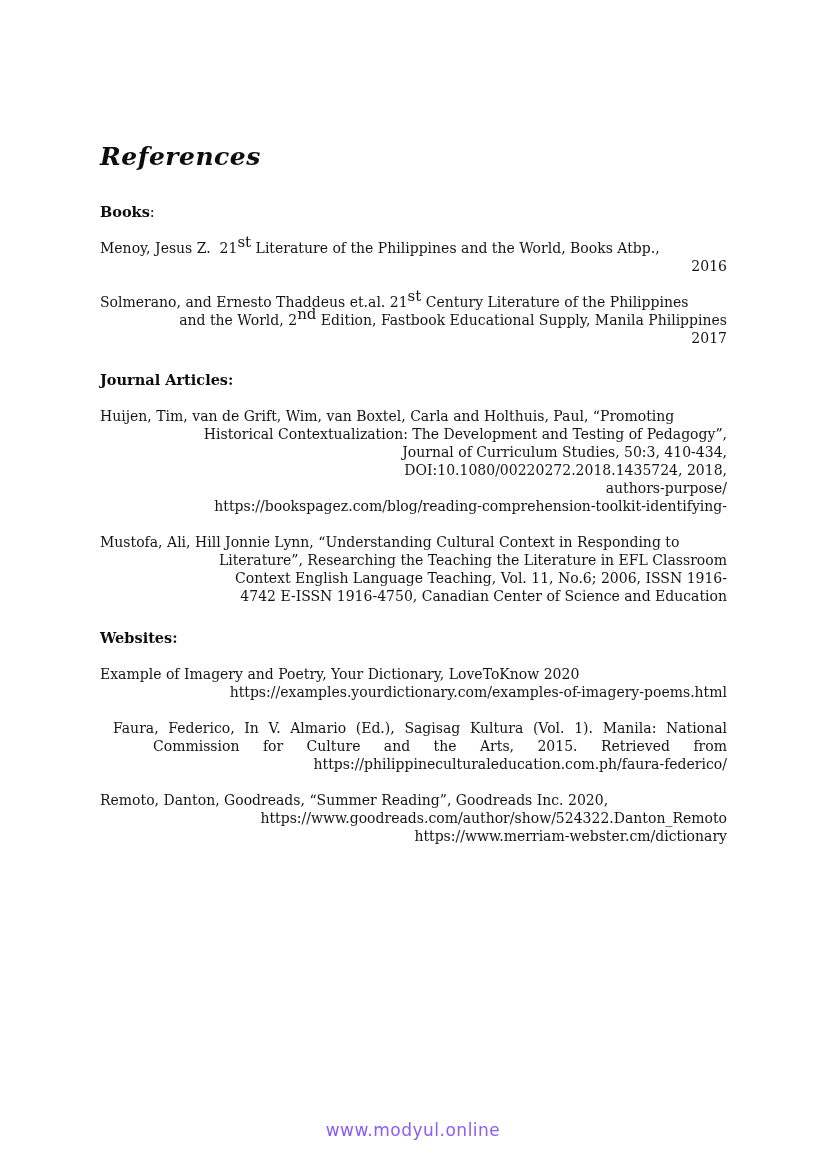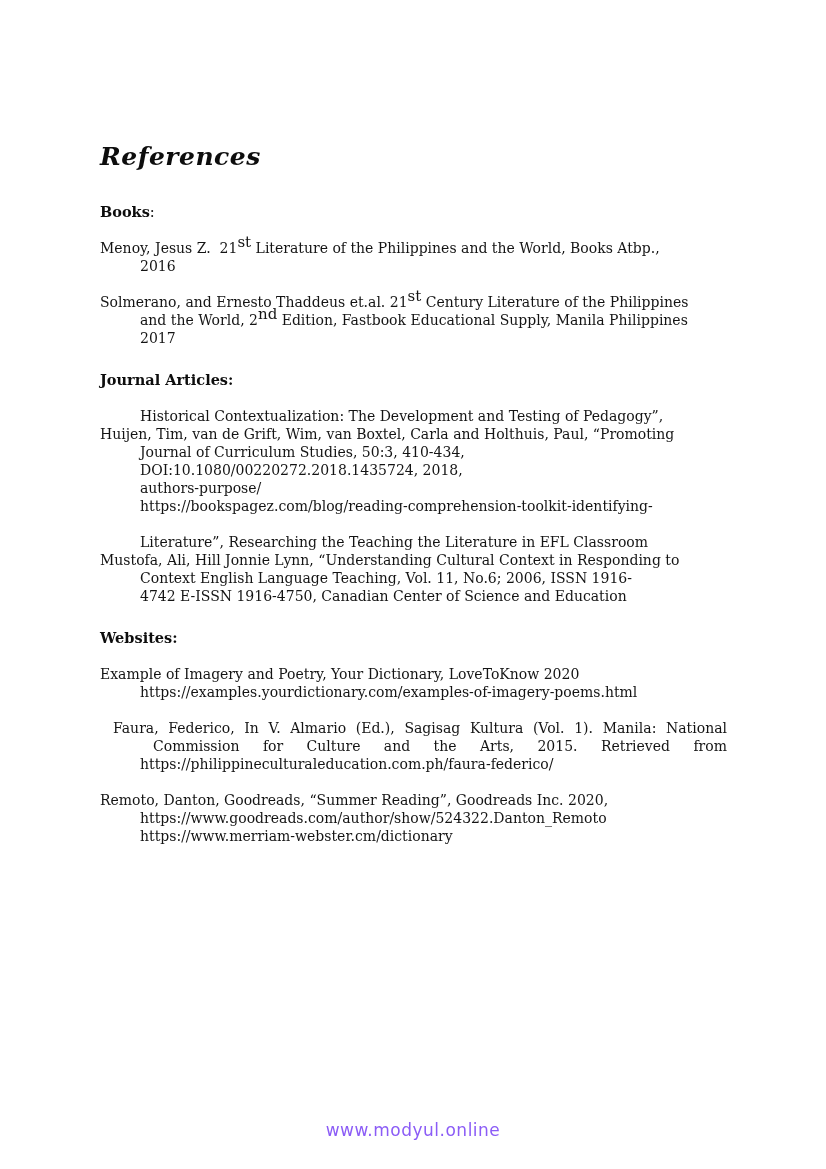--- a/index.html
+++ b/index.html
@@ -38,21 +38,21 @@
     color: #0d0d0d;
   }
   h2.sec b { font-weight: bold; }
   h2.sec .plain { font-weight: normal; }
   p.entry {
     font-size: 14px;
     line-height: 18px;
     margin: 0 0 18px 0;
   }
   .line { display: block; }
-  .line.cont { padding-left: 40px; }
+  .line.cont { padding-left: 40px; text-align: right; }
   .line.just { text-align: justify; text-align-last: justify; margin-left: 13px; }
   sup {
     font-size: 15px;
     line-height: 0;
     vertical-align: super;
   }
   .pageno {
     position: absolute;
     top: 1080px;
     left: 0;
@@ -85,30 +85,30 @@
           <span class="line">Menoy, Jesus Z.&nbsp; 21<sup>st</sup> Literature of the Philippines and the World, Books Atbp.,</span>
           <span class="line cont">2016</span>
         </p>
         <p class="entry">
           <span class="line">Solmerano, and Ernesto Thaddeus et.al. 21<sup>st</sup> Century Literature of the Philippines</span>
           <span class="line cont">and the World, 2<sup>nd</sup> Edition, Fastbook Educational Supply, Manila Philippines</span>
           <span class="line cont">2017</span>
         </p>
         <h2 class="sec"><b>Journal Articles:</b></h2>
         <p class="entry">
+          <span class="line">Huijen, Tim, van de Grift, Wim, van Boxtel, Carla and Holthuis, Paul, “Promoting</span>
           <span class="line cont">Historical Contextualization: The Development and Testing of Pedagogy”,</span>
-          <span class="line">Huijen, Tim, van de Grift, Wim, van Boxtel, Carla and Holthuis, Paul, “Promoting</span>
           <span class="line cont">Journal of Curriculum Studies, 50:3, 410-434,</span>
           <span class="line cont">DOI:10.1080/00220272.2018.1435724, 2018,</span>
           <span class="line cont">authors-purpose/</span>
           <span class="line cont">https://bookspagez.com/blog/reading-comprehension-toolkit-identifying-</span>
         </p>
         <p class="entry">
+          <span class="line">Mustofa, Ali, Hill Jonnie Lynn, “Understanding Cultural Context in Responding to</span>
           <span class="line cont">Literature”, Researching the Teaching the Literature in EFL Classroom</span>
-          <span class="line">Mustofa, Ali, Hill Jonnie Lynn, “Understanding Cultural Context in Responding to</span>
           <span class="line cont">Context English Language Teaching, Vol. 11, No.6; 2006, ISSN 1916-</span>
           <span class="line cont">4742 E-ISSN 1916-4750, Canadian Center of Science and Education</span>
         </p>
         <h2 class="sec"><b>Websites:</b></h2>
         <p class="entry">
           <span class="line">Example of Imagery and Poetry, Your Dictionary, LoveToKnow 2020</span>
           <span class="line cont">https://examples.yourdictionary.com/examples-of-imagery-poems.html</span>
         </p>
         <p class="entry">
           <span class="line just">Faura, Federico, In V. Almario (Ed.), Sagisag Kultura (Vol. 1). Manila: National</span>

